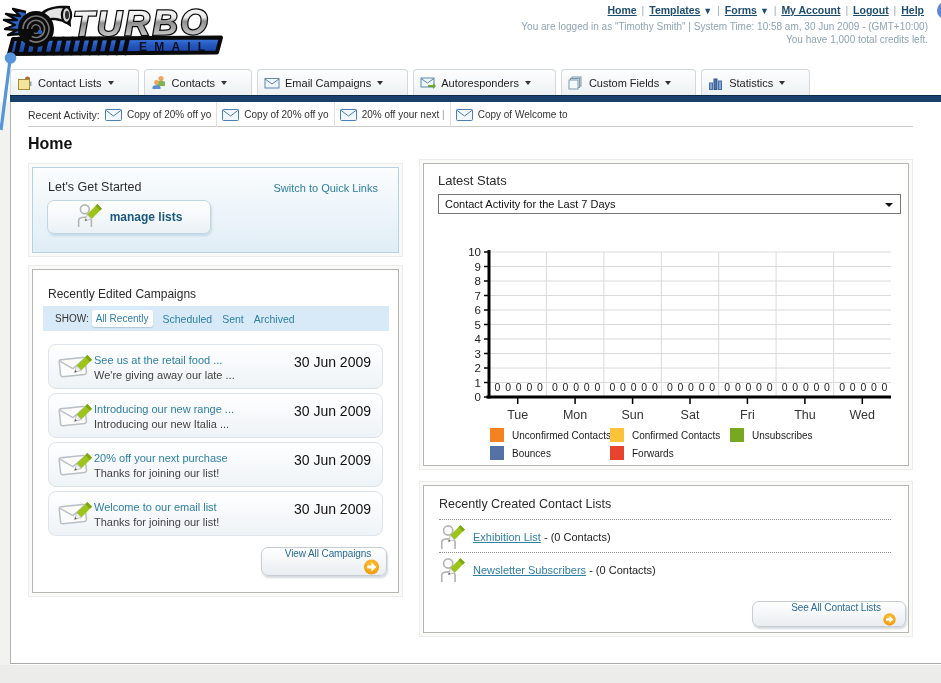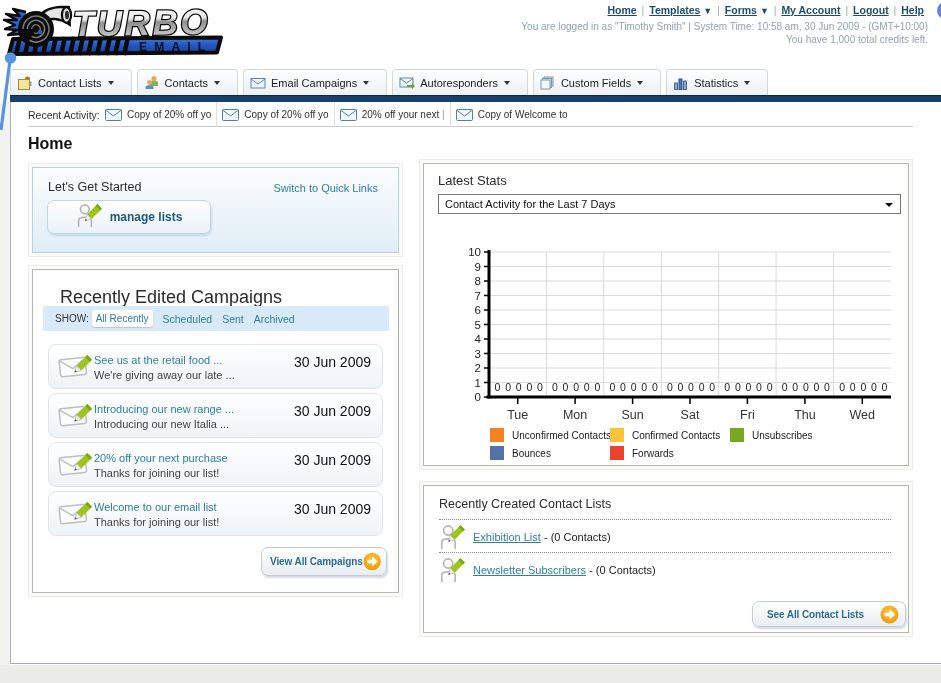--- a/index.html
+++ b/index.html
@@ -8,21 +8,21 @@
 a { text-decoration:none; }
 #header { position:absolute; top:0; left:0; width:941px; height:94px; background:#fff; }
 #toplinks { position:absolute; top:4px; right:17px; font-size:10.5px; color:#8a9aa6; white-space:nowrap; }
 #toplinks a { color:#1d4d6e; text-decoration:underline; font-weight:bold; }
 #toplinks .car { color:#1d4d6e; font-size:9px; }
 #toplinks .sep { color:#9ab0be; padding:0 2px; }
 #logininfo { position:absolute; top:21px; right:13px; font-size:10px; color:#8fa4b5; text-align:right; line-height:12.5px; }
 #helpdot { position:absolute; top:2px; left:937px; width:17px; height:17px; border-radius:50%; background:#5f85d8; }
 
 #tabs { position:absolute; left:10px; top:69px; height:26px; display:flex; }
-.tab { height:26px; margin-right:5px; border:1px solid #d2d9dd; border-bottom:none; border-radius:4px 4px 0 0; background:linear-gradient(#fefefe,#edf1f3); display:flex; align-items:center; padding:0 17px 0 6px; font-size:11px; color:#1c1c1c; white-space:nowrap; }
+.tab { height:26px; margin-right:5px; border:1px solid #d2d9dd; border-bottom:none; border-radius:4px 4px 0 0; background:linear-gradient(#fefefe,#edf1f3); display:flex; align-items:center; padding:0 24px 0 6px; font-size:11px; color:#1c1c1c; white-space:nowrap; }
 .tab svg { margin-right:5px; }
 .tab .car { margin-left:6px; width:0; height:0; border-left:3.5px solid transparent; border-right:3.5px solid transparent; border-top:4px solid #333; }
 #navybar { position:absolute; left:10px; top:95px; width:931px; height:7px; background:#17406b; border-top:1px solid #0d2a45; }
 
 #content { position:absolute; left:10px; top:102px; width:931px; height:562px; background:#fff; border-left:1px solid #b2b2b0; border-bottom:1px solid #a9a9a7; }
 #antenna { position:absolute; left:0; top:50px; width:20px; height:85px; }
 
 #recent { position:absolute; left:28px; top:102px; width:885px; height:25px; border-bottom:1px solid #cccccc; font-size:10.5px; color:#333; }
 #recent .lbl { position:absolute; left:0px; top:7px; }
 #recent .items { position:absolute; left:72px; top:0; height:25px; display:flex; }
@@ -35,30 +35,30 @@
 .inner { width:100%; height:100%; border:1px solid #b5b5b2; background:#fff; position:relative; }
 
 #lgs { left:28px; top:163px; width:375px; height:94px; }
 #lgs .inner { border:1px solid #b7d2df; background:linear-gradient(#fbfdfe,#e0edf6); }
 #lgs h2 { position:absolute; left:15px; top:12px; font-size:12.5px; font-weight:normal; color:#2b2b2b;text-align:right; }
 #lgs .switch { position:absolute; right:20px; top:14px; font-size:11px; color:#2e7fa3; }
 .bigbtn { position:absolute; top:32px; height:34px; border:1px solid #c2d7e1; border-radius:7px; background:linear-gradient(#ffffff,#eaf1f6); box-shadow:1px 2px 2px rgba(130,165,195,.3); display:flex; align-items:center; justify-content:center; font-size:12px; font-weight:bold; color:#1a5a7e; }
 .bigbtn svg { margin-right:7px; }
 
 #camps { left:28px; top:265px; width:375px; height:332px; }
-#camps h2 { position:absolute; left:27px; top:17px; font-size:18px; font-weight:normal; color:#2b2b2b; }
+#camps h2 { position:absolute; left:15px; top:17px; font-size:12px; font-weight:normal; color:#2b2b2b; }
 #showbar { position:absolute; left:10px; top:36px; width:346px; height:25px; background:#d8eaf7; display:flex; align-items:center; font-size:10px; color:#333; }
 #showbar .pill { background:#fff; border-radius:3px; padding:3px 4px; color:#2e7fa3; font-size:10px; margin-left:3px; box-shadow:0 1px 1px rgba(140,170,190,.5); }
 #showbar a { color:#2e7fa3; font-size:10.5px; margin-left:10px; }
 .crow { position:absolute; left:15px; width:335px; height:45px; border:1px solid #dde4ea; border-radius:8px; background:linear-gradient(#ffffff,#eef3f7); }
 .crow svg.env { position:absolute; left:9px; top:8px; }
 .crow .t { position:absolute; left:45px; top:9px; font-size:11px; color:#2e7fa3; }
 .crow .s { position:absolute; left:45px; top:24px; font-size:11px; color:#434343; }
 .crow .d { position:absolute; right:11px; top:9px; font-size:14px; color:#111; }
-.gobtn { position:absolute; height:29px; border:1px solid #c6cdd3; border-radius:7px; background:linear-gradient(#ffffff,#e9edf1); box-shadow:1px 2px 2px rgba(150,160,170,.4); display:flex; align-items:center; font-size:10px; font-weight:bold; color:#2c6c96; white-space:nowrap; letter-spacing:-0.1px; }
+.gobtn { position:absolute; height:29px; border:1px solid #c6cdd3; border-radius:7px; background:linear-gradient(#ffffff,#e9edf1); box-shadow:1px 2px 2px rgba(150,160,170,.4); display:flex; align-items:center; font-size:10px; font-weight:normal; color:#2c6c96; white-space:nowrap; letter-spacing:-0.1px;flex-direction:column; }
 
 #stats { left:419px; top:159px; width:494px; height:311px; }
 #stats h2 { position:absolute; left:14px; top:9px; font-size:13px; font-weight:normal; color:#2b2b2b; }
 #dropdown { position:absolute; left:14px; top:30px; width:463px; height:20px; border:1px solid #777; background:#fff; font-size:11px; color:#111; line-height:18px; padding-left:6px; }
 #dropdown .car { position:absolute; right:7px; top:8px; width:0; height:0; border-left:4px solid transparent; border-right:4px solid transparent; border-top:4px solid #111; }
 #lists { left:419px; top:481px; width:494px; height:156px; }
 #lists h2 { position:absolute; left:15px; top:11px; font-size:12.5px; font-weight:normal; color:#2b2b2b; }
 .dotline { position:absolute; left:15px; width:452px; border-top:1px dotted #8a8a8a; }
 .clrow { position:absolute; left:15px; height:26px; font-size:11px; }
 .clrow a { color:#2e7fa3; text-decoration:underline; }

